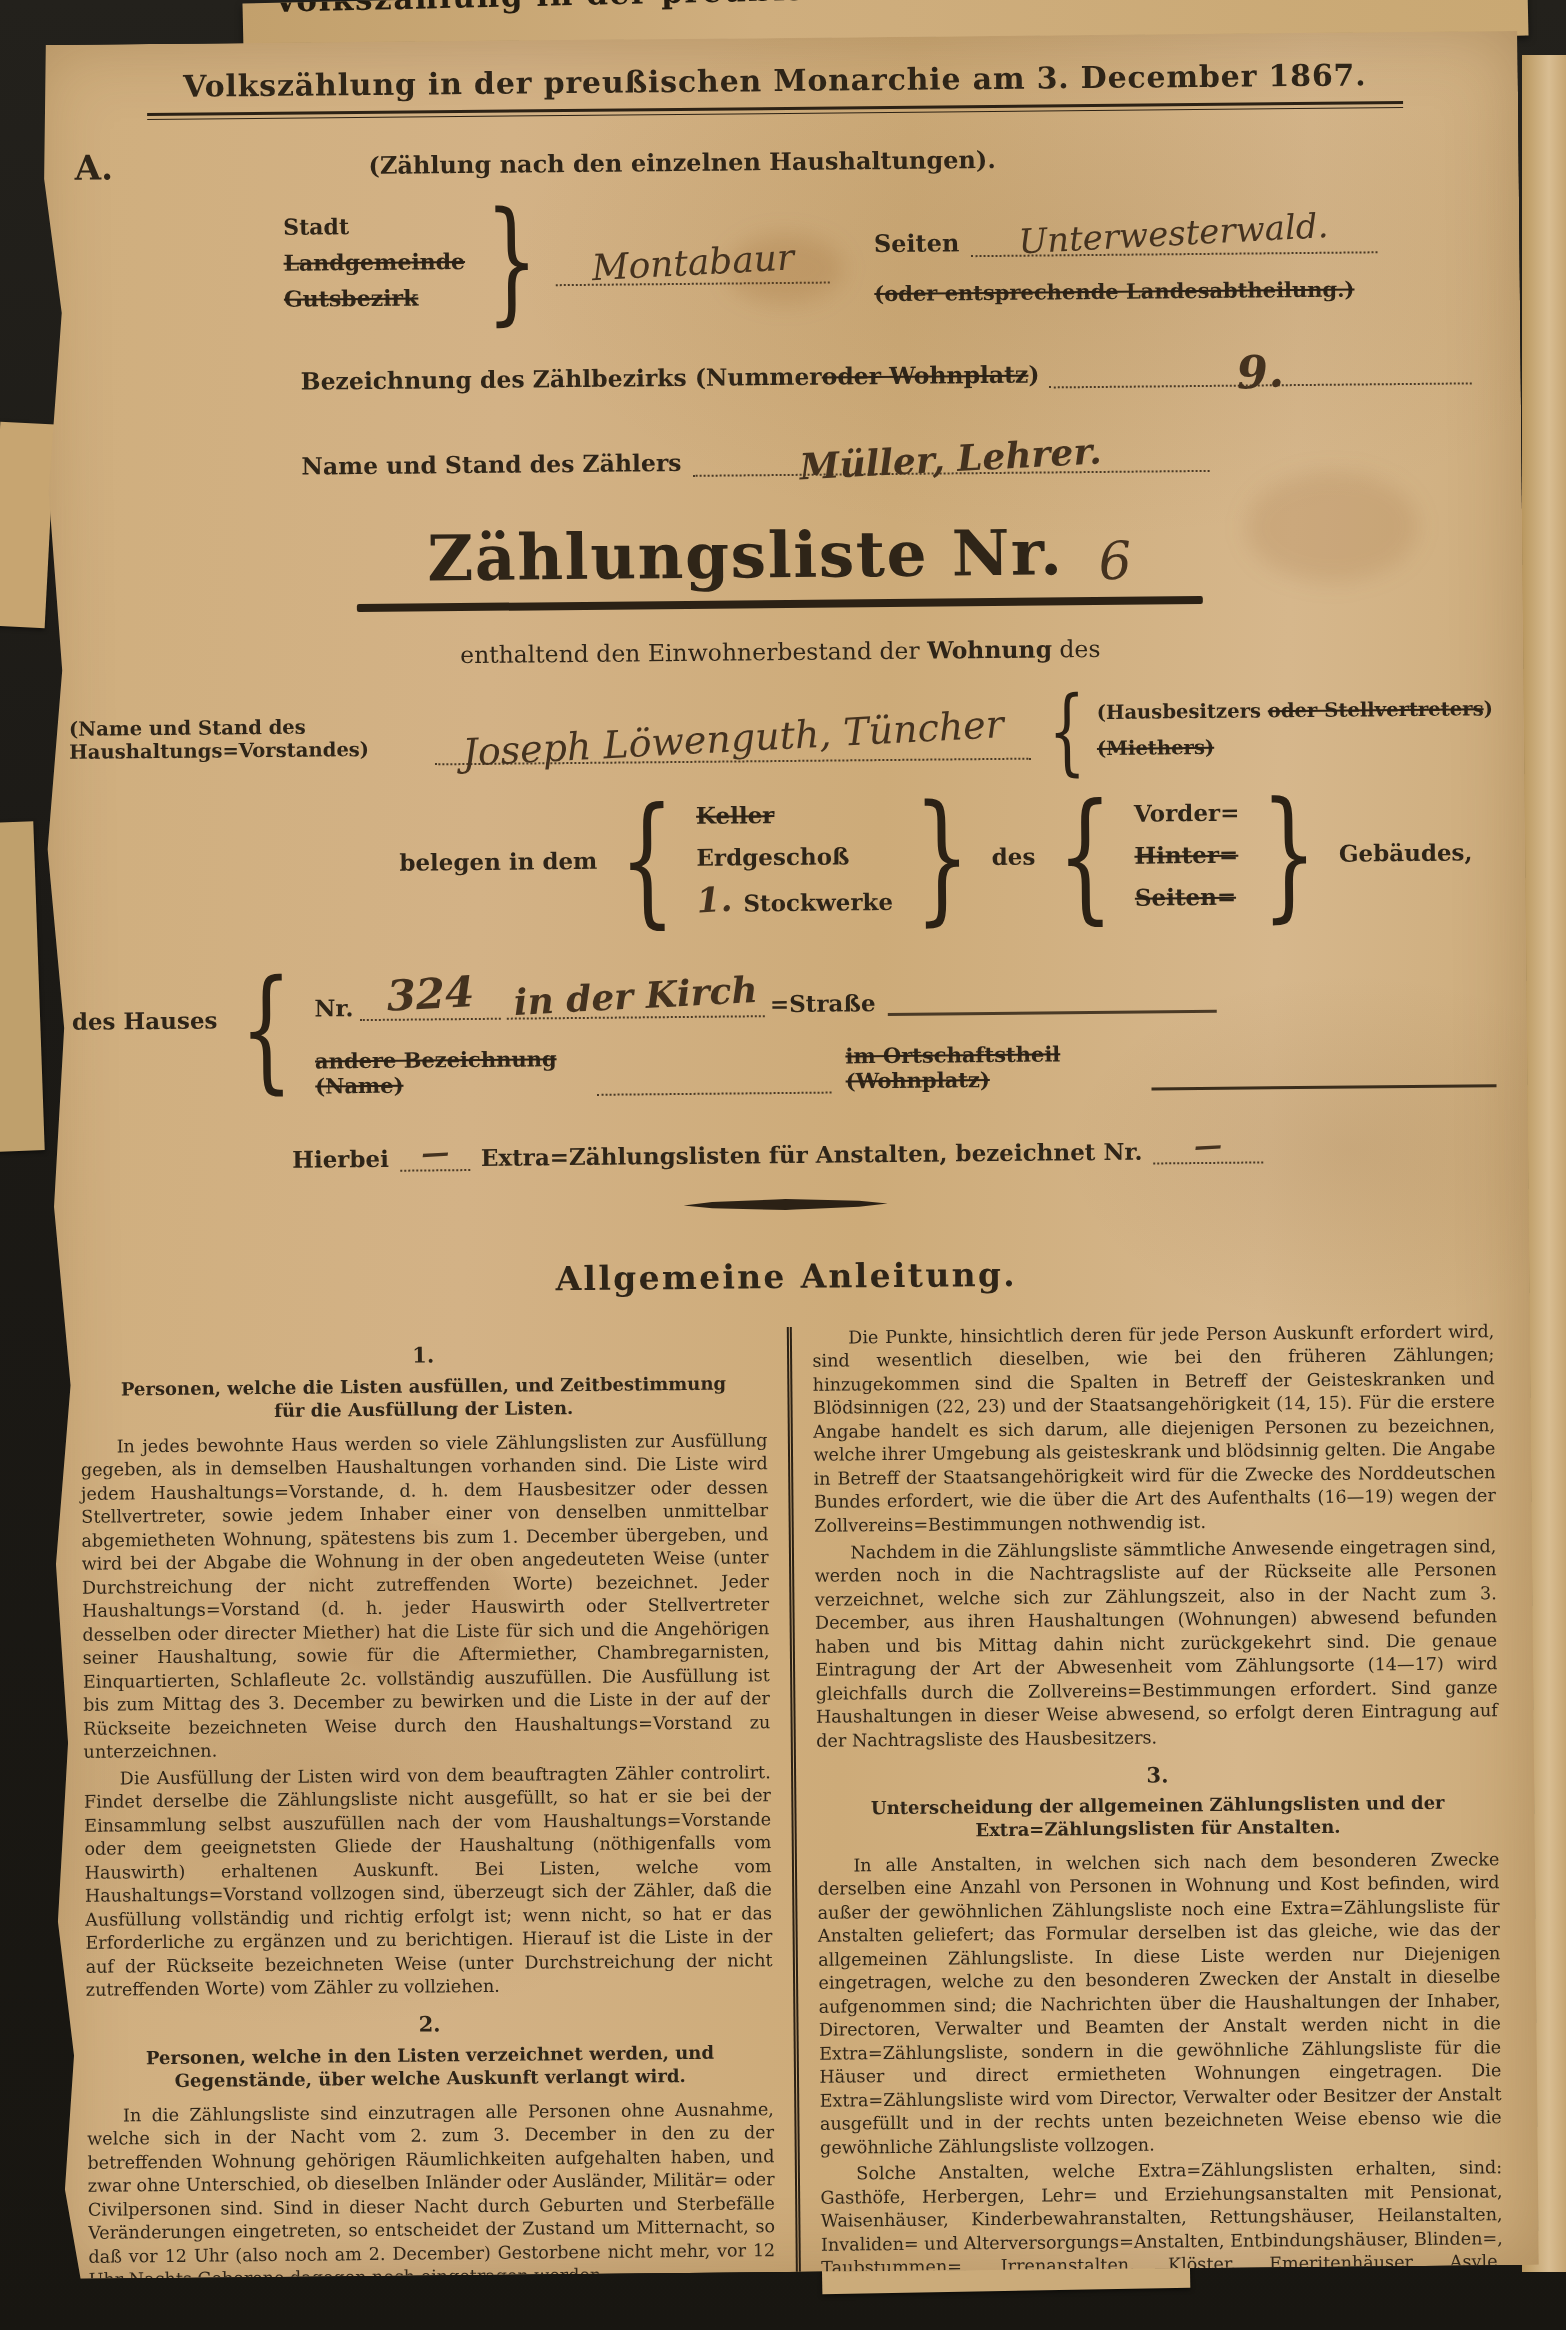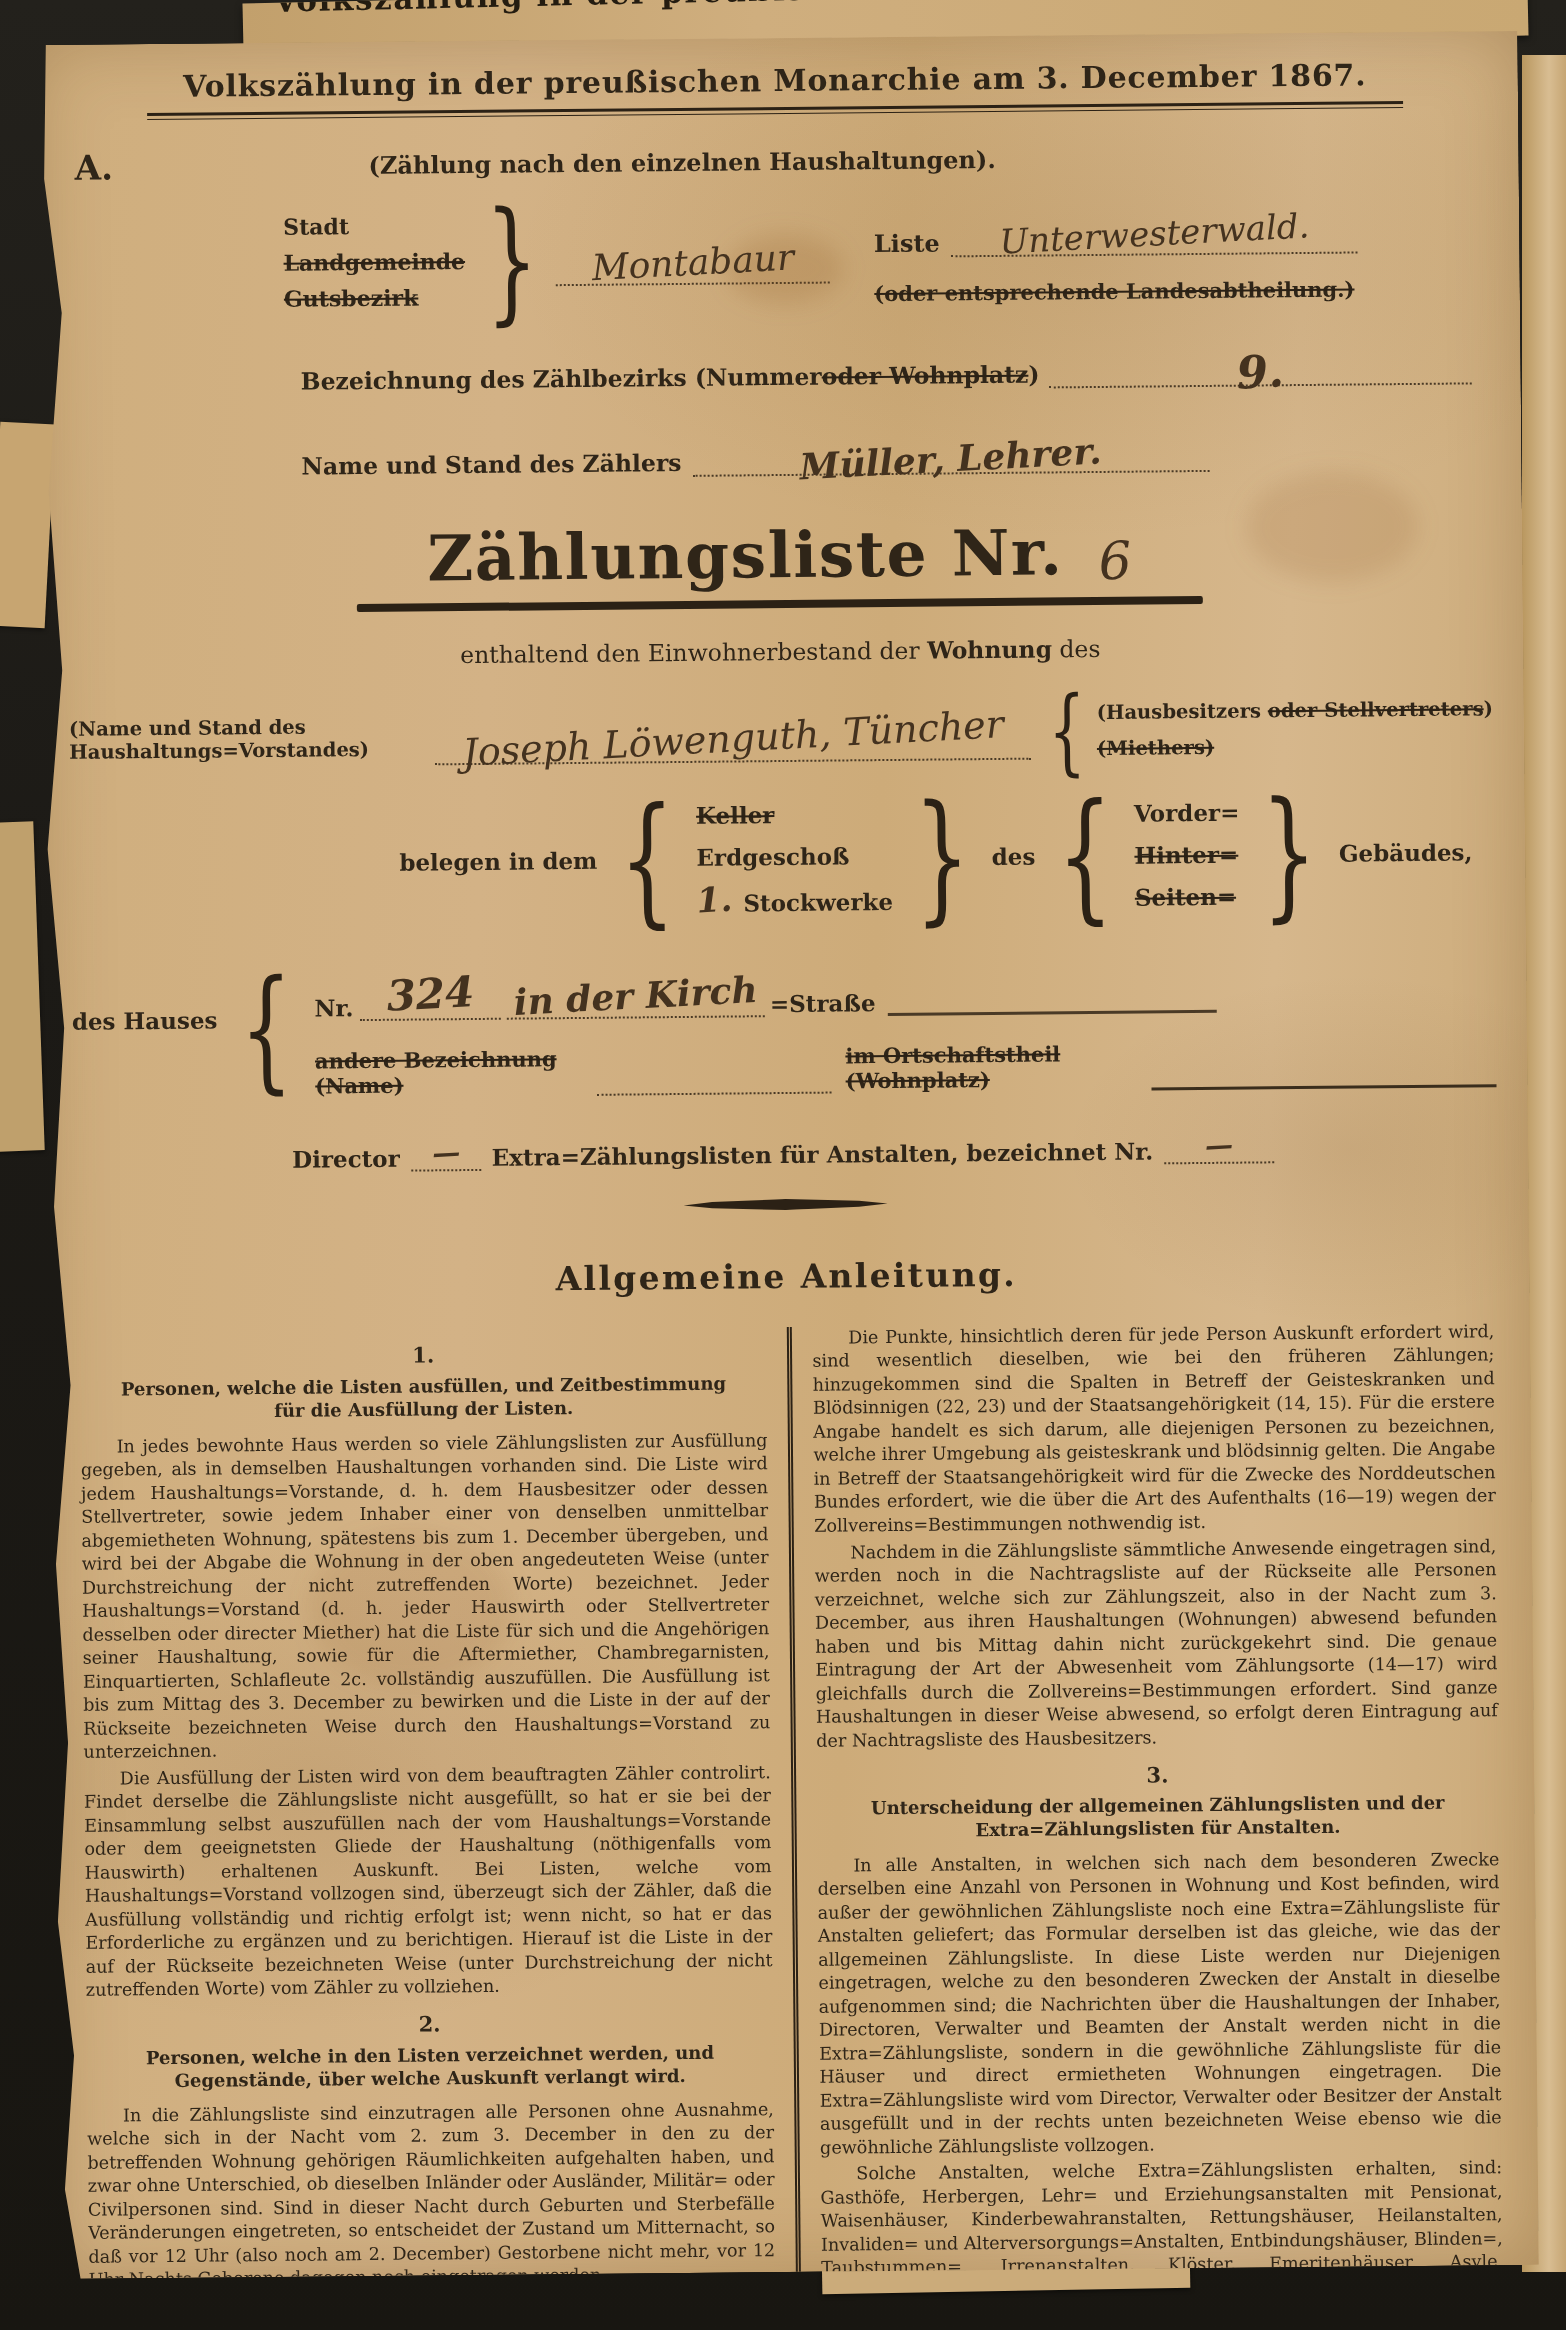--- a/index.html
+++ b/index.html
@@ -158,21 +158,21 @@
         <span>Stadt</span>
         <span class="struck">Landgemeinde</span>
         <span class="struck">Gutsbezirk</span>
       </div>
       <span class="brace">}</span>
       <span class="fill city-fill">
         <span class="hand">Montabaur</span>
       </span>
       <div class="kreis-group">
         <div class="kreis-line">
-          <span class="kreis-label">Liste</span>
+          <span class="kreis-label">Seiten</span>
           <span class="fill kreis-fill">
             <span class="hand">Unterwesterwald.</span>
           </span>
         </div>
         <div class="kreis-note struck">(oder entsprechende Landesabtheilung.)</div>
       </div>
     </div>
 
     <div class="bezirk-row">
       <span>Bezeichnung des Zählbezirks</span>
@@ -256,21 +256,21 @@
         <span class="haus-line2">
           <span class="struck">andere Bezeichnung (Name)</span>
           <span class="fill gap-fill"></span>
           <span class="struck" style="margin-left:14px">im Ortschaftstheil (Wohnplatz)</span>
           <span class="gap-fill2"></span>
         </span>
       </span>
     </div>
 
     <div class="hierbei-row">
-      <span>Director</span>
+      <span>Hierbei</span>
       <span class="fill dash-fill">
         <span class="hand">—</span>
       </span>
       <span>Extra=Zählungslisten für Anstalten, bezeichnet Nr.</span>
       <span class="fill dash-fill wide">
         <span class="hand">—</span>
       </span>
     </div>
 
     <div class="ornament"></div>

